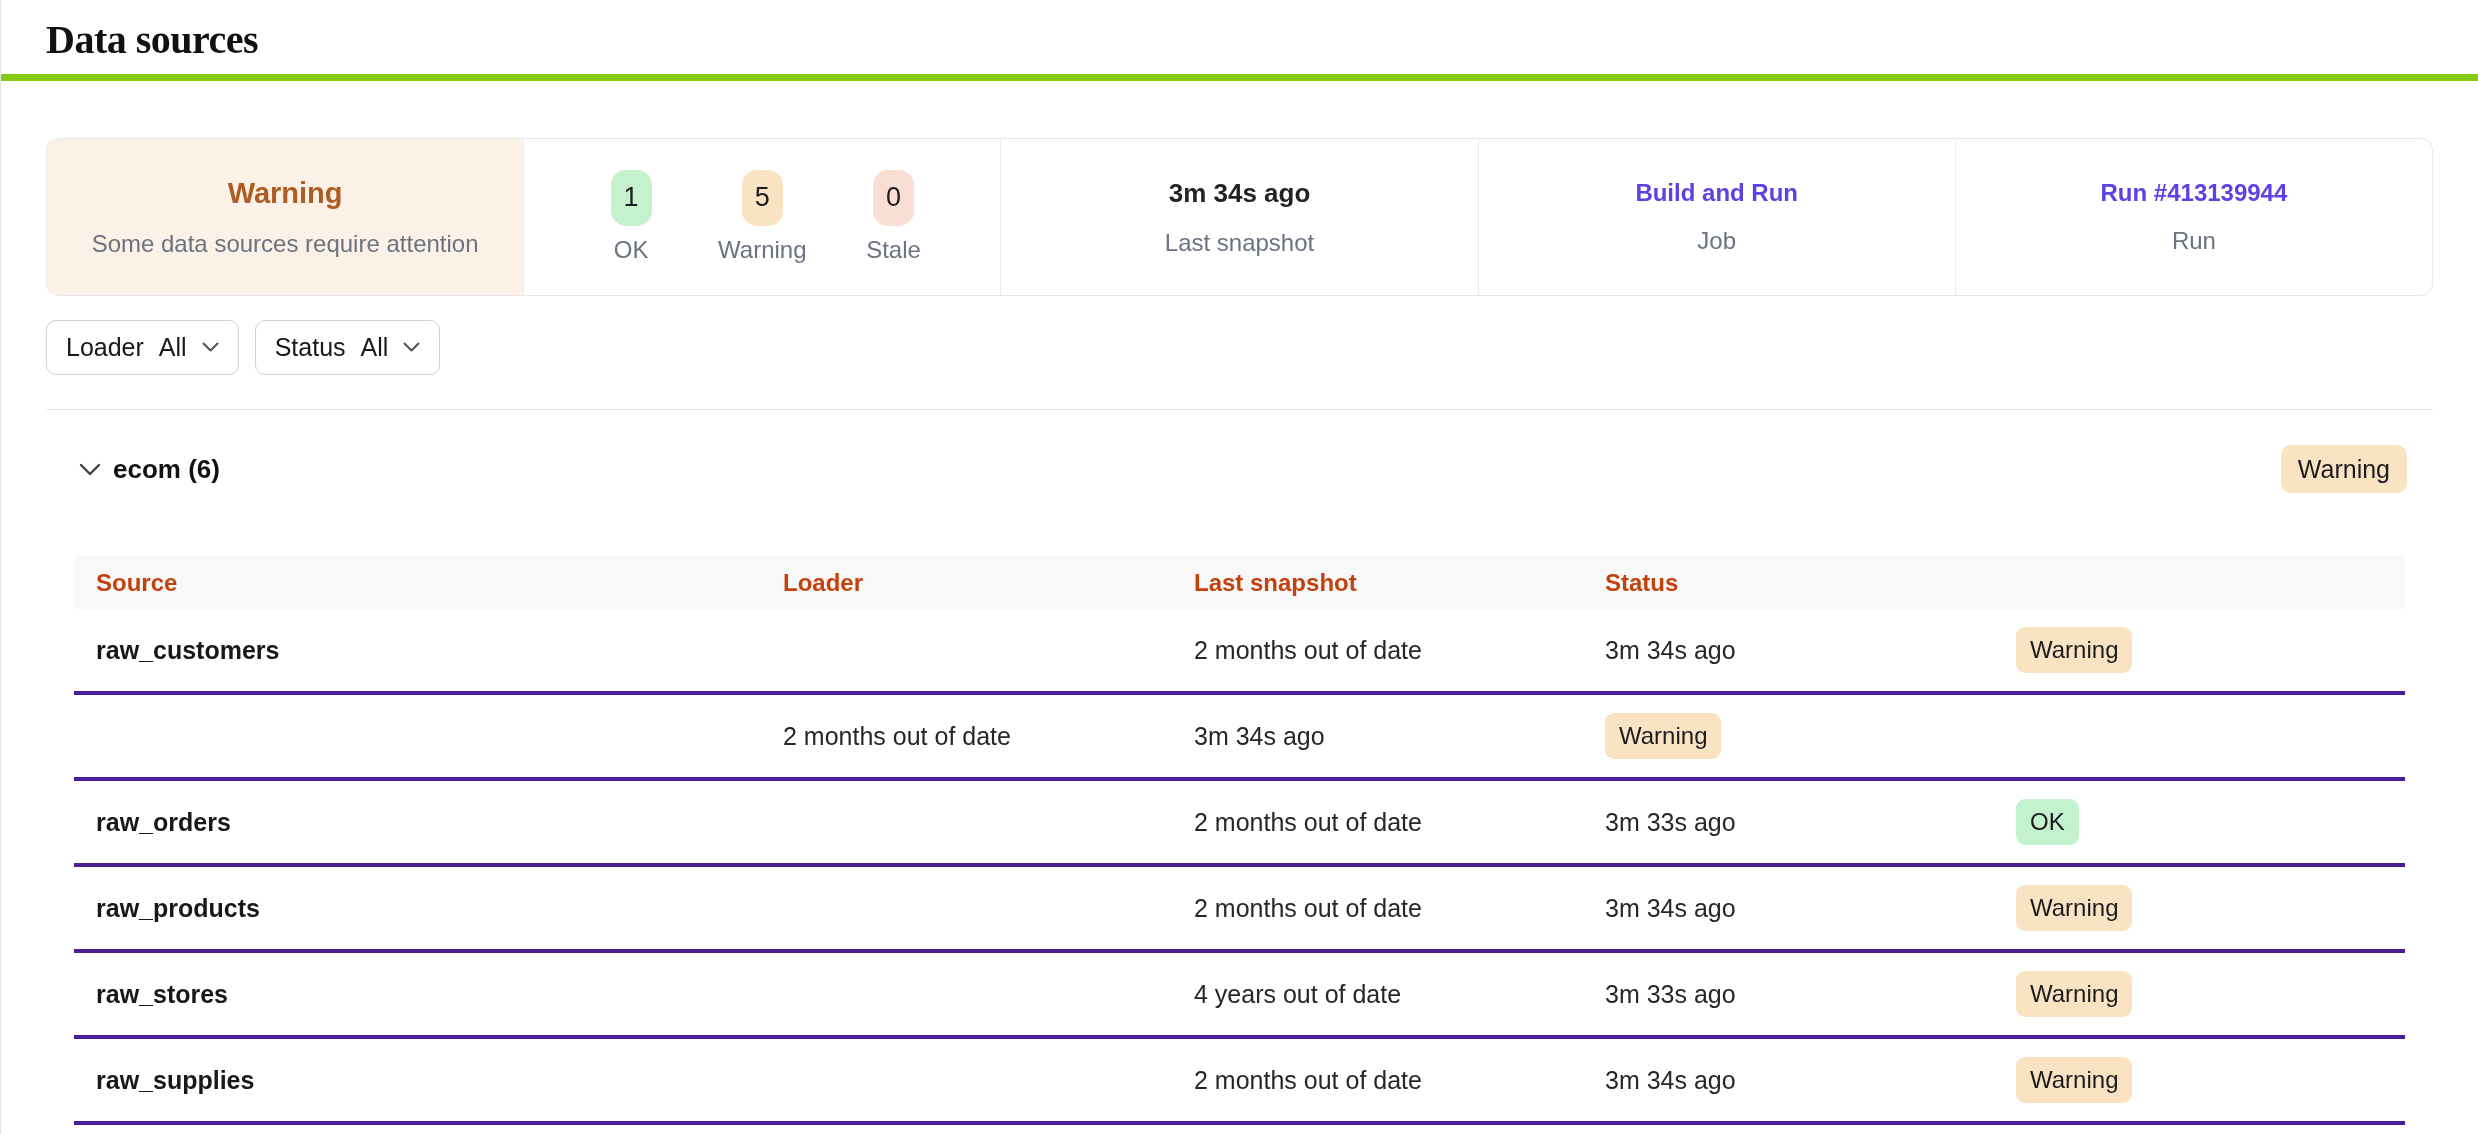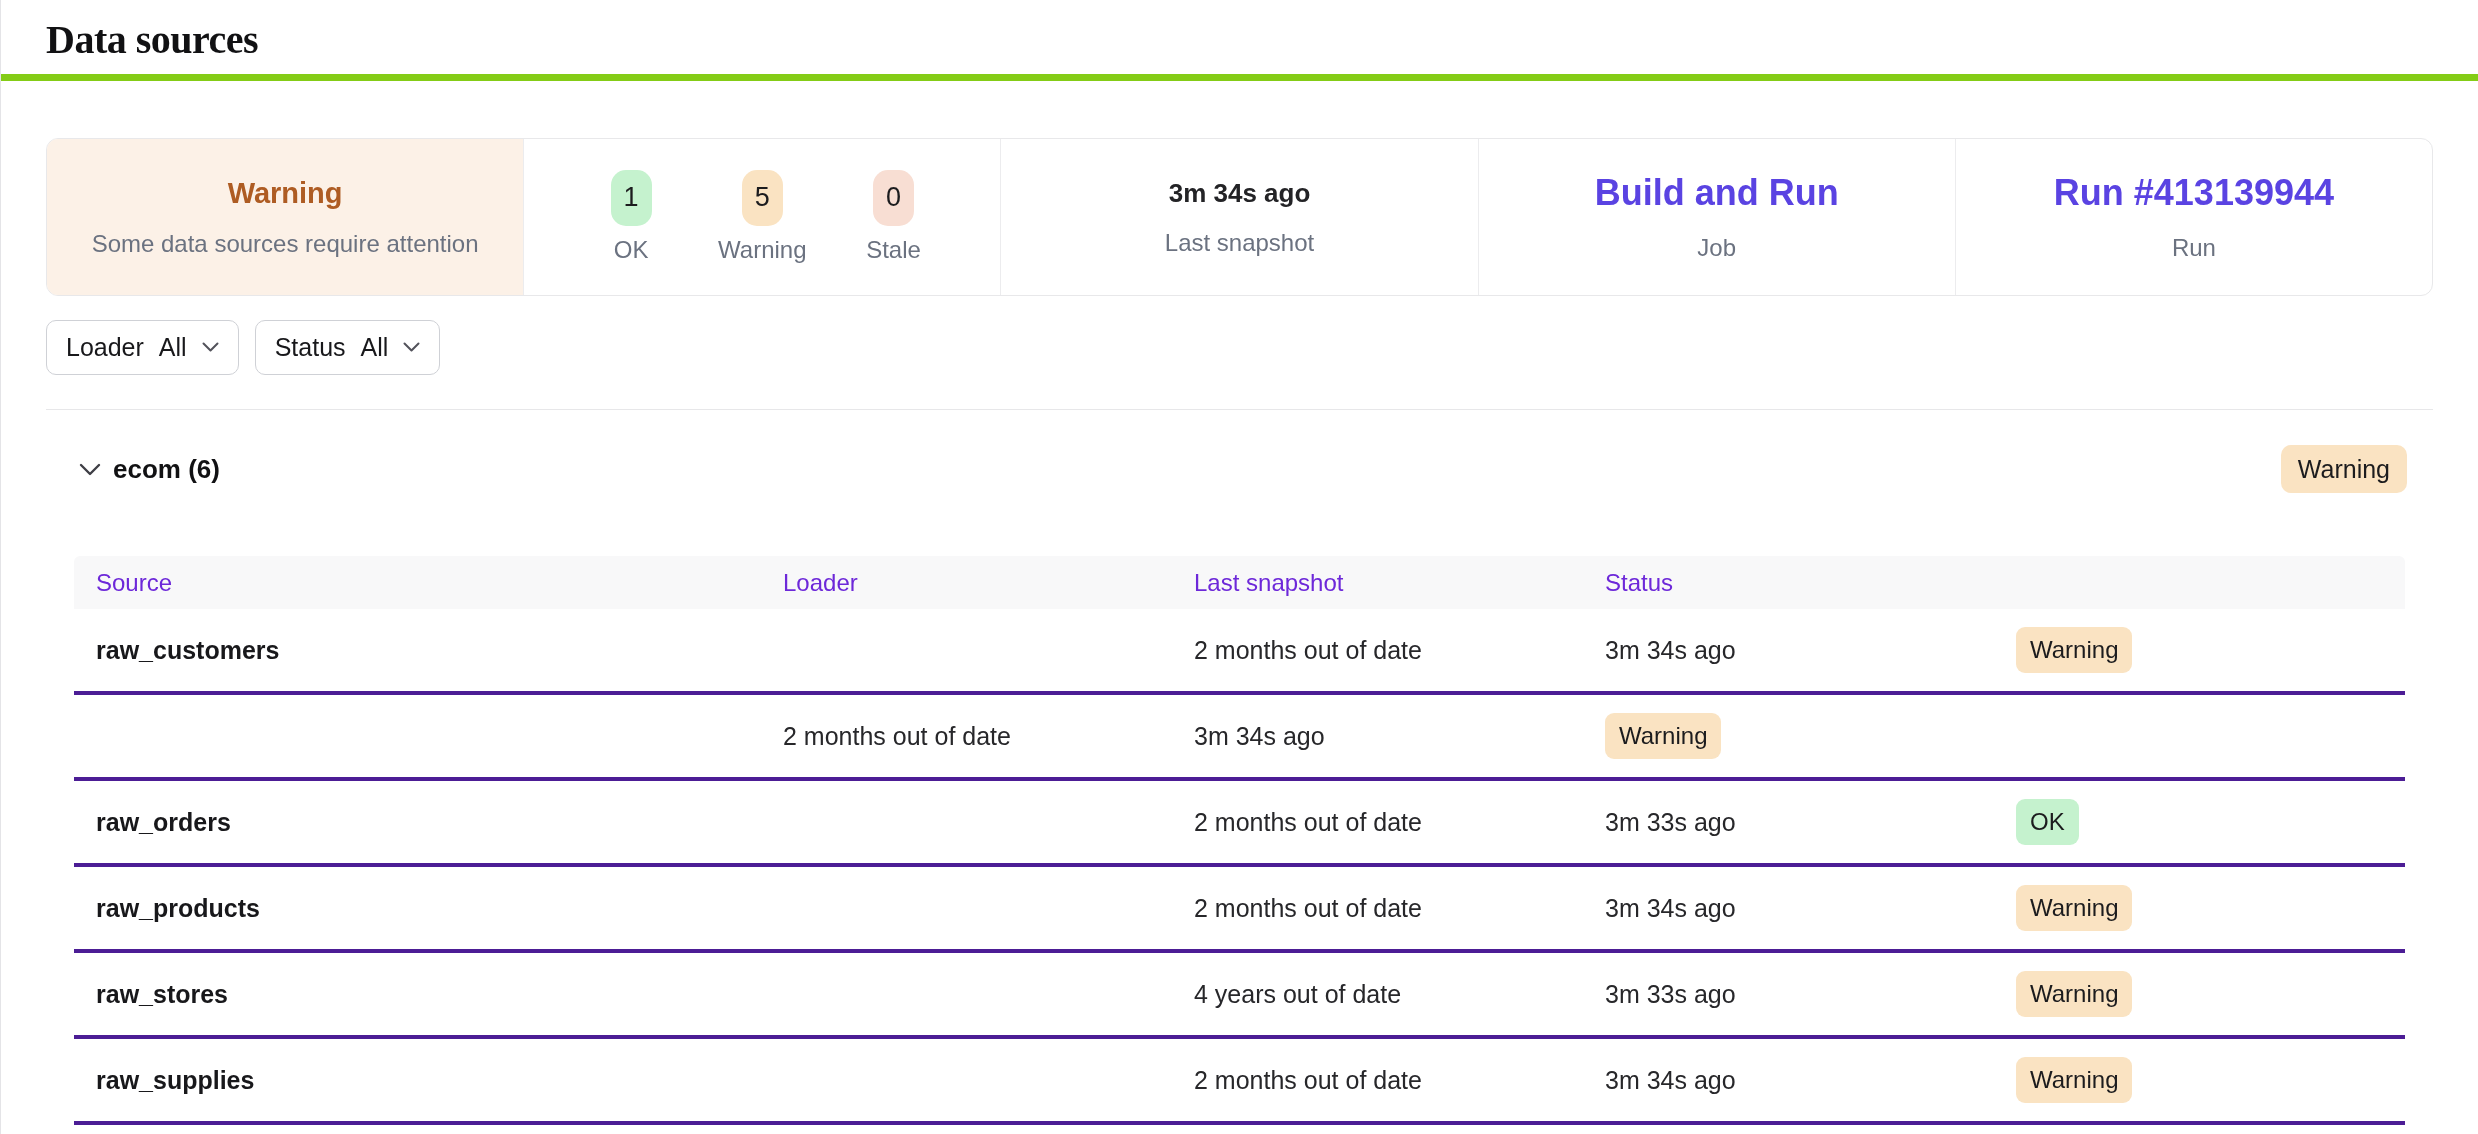--- a/index.html
+++ b/index.html
@@ -69,21 +69,21 @@
     border-radius: 15px;
     line-height: 1.1;
   }
   .pill-green  { background: #c5f2ce; }
   .pill-tan    { background: #fae3c2; }
   .pill-pink   { background: #f8ded3; }
   .count-label { font-size: 24px; color: #6b7280; }
 
   .cell-value { font-size: 26px; font-weight: 600; color: #232326; }
   .cell-label { font-size: 24px; color: #6b7280; }
-  .cell-link  { font-size: 36px; font-weight: 700; color: #5a43e2; cursor: pointer; }
+  .cell-link  { font-size: 24px; font-weight: 700; color: #5a43e2; cursor: pointer; }
 
   
   .filters-row {
     margin-top: 24px;
     display: flex;
     gap: 16px;
     padding-bottom: 34px;
     border-bottom: 1px solid #e7e7e9;
   }
   .filter-btn {
@@ -130,21 +130,22 @@
   .thead, .trow {
     display: grid;
     grid-template-columns: 709px 411px 411px 411px 1fr;
     align-items: center;
   }
   .thead {
     height: 53px;
     background: #f8f8f9;
     border-radius: 6px 6px 0 0;
     font-size: 24px;
-    color: #6d28d9;
+    color: #c2410c;
+    font-weight: bold;
   }
   .th:first-child, .td:first-child { padding-left: 22px; }
   .trow {
     height: 86px;
     border-bottom: 4px solid #4c1d95;
     cursor: pointer;
   }
   .td { font-size: 25px; color: #27272a; }
   .td-source { font-weight: 700; color: #18181b; }
   .row-badge { font-size: 24px; padding: 9px 14px; border-radius: 9px; }

